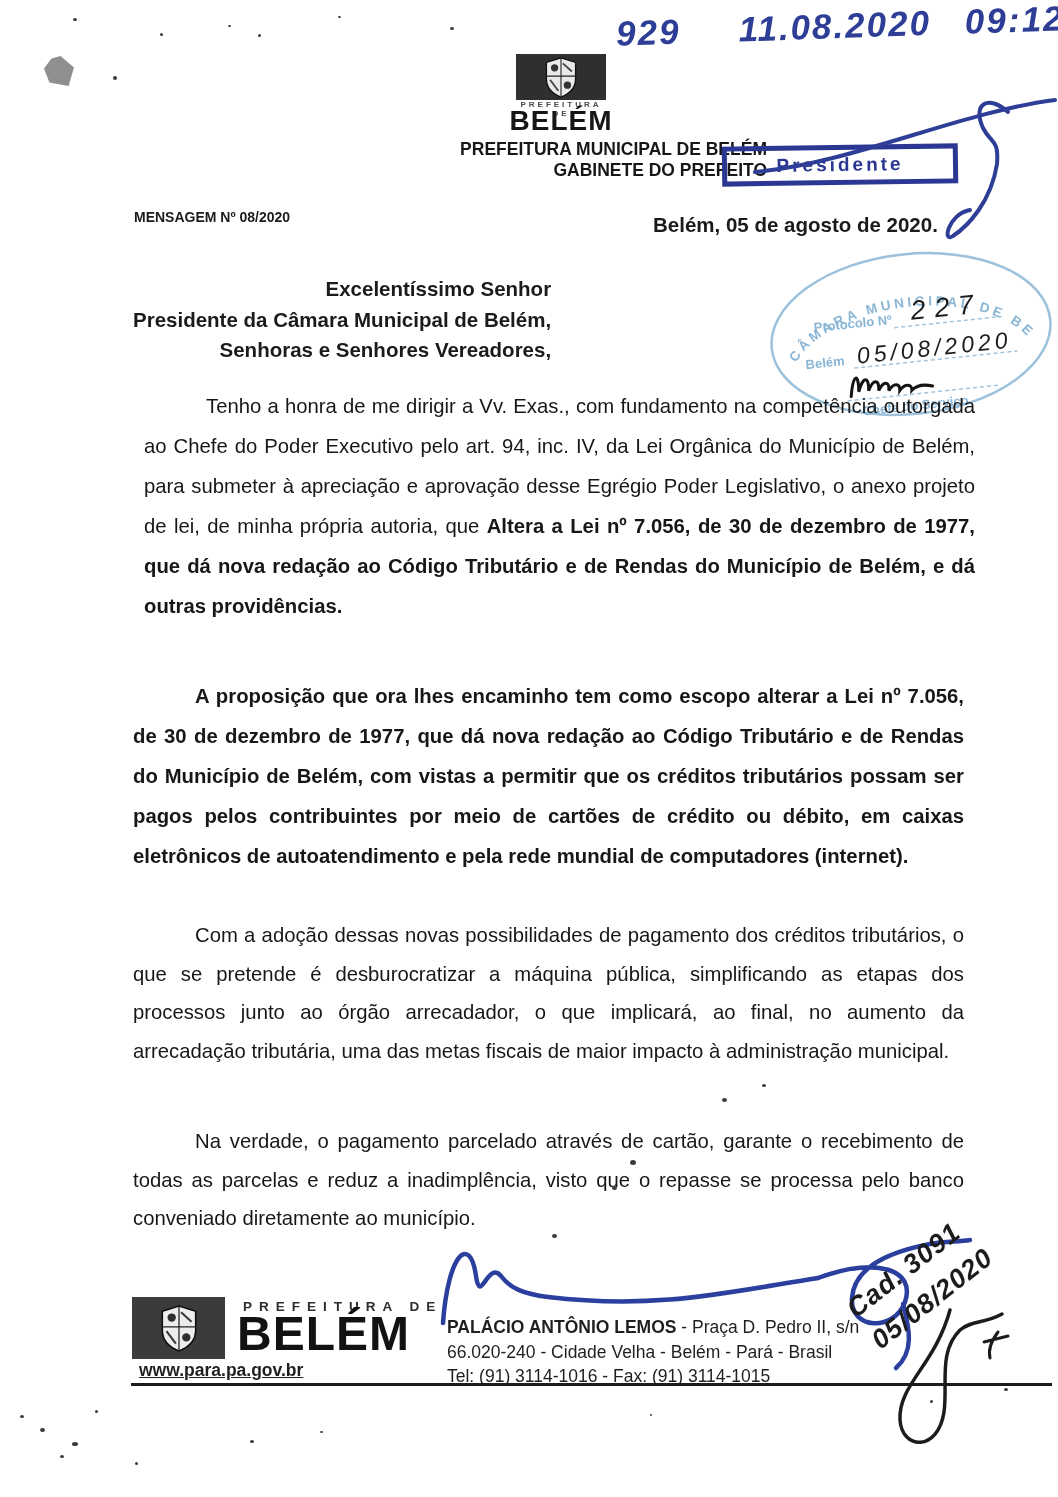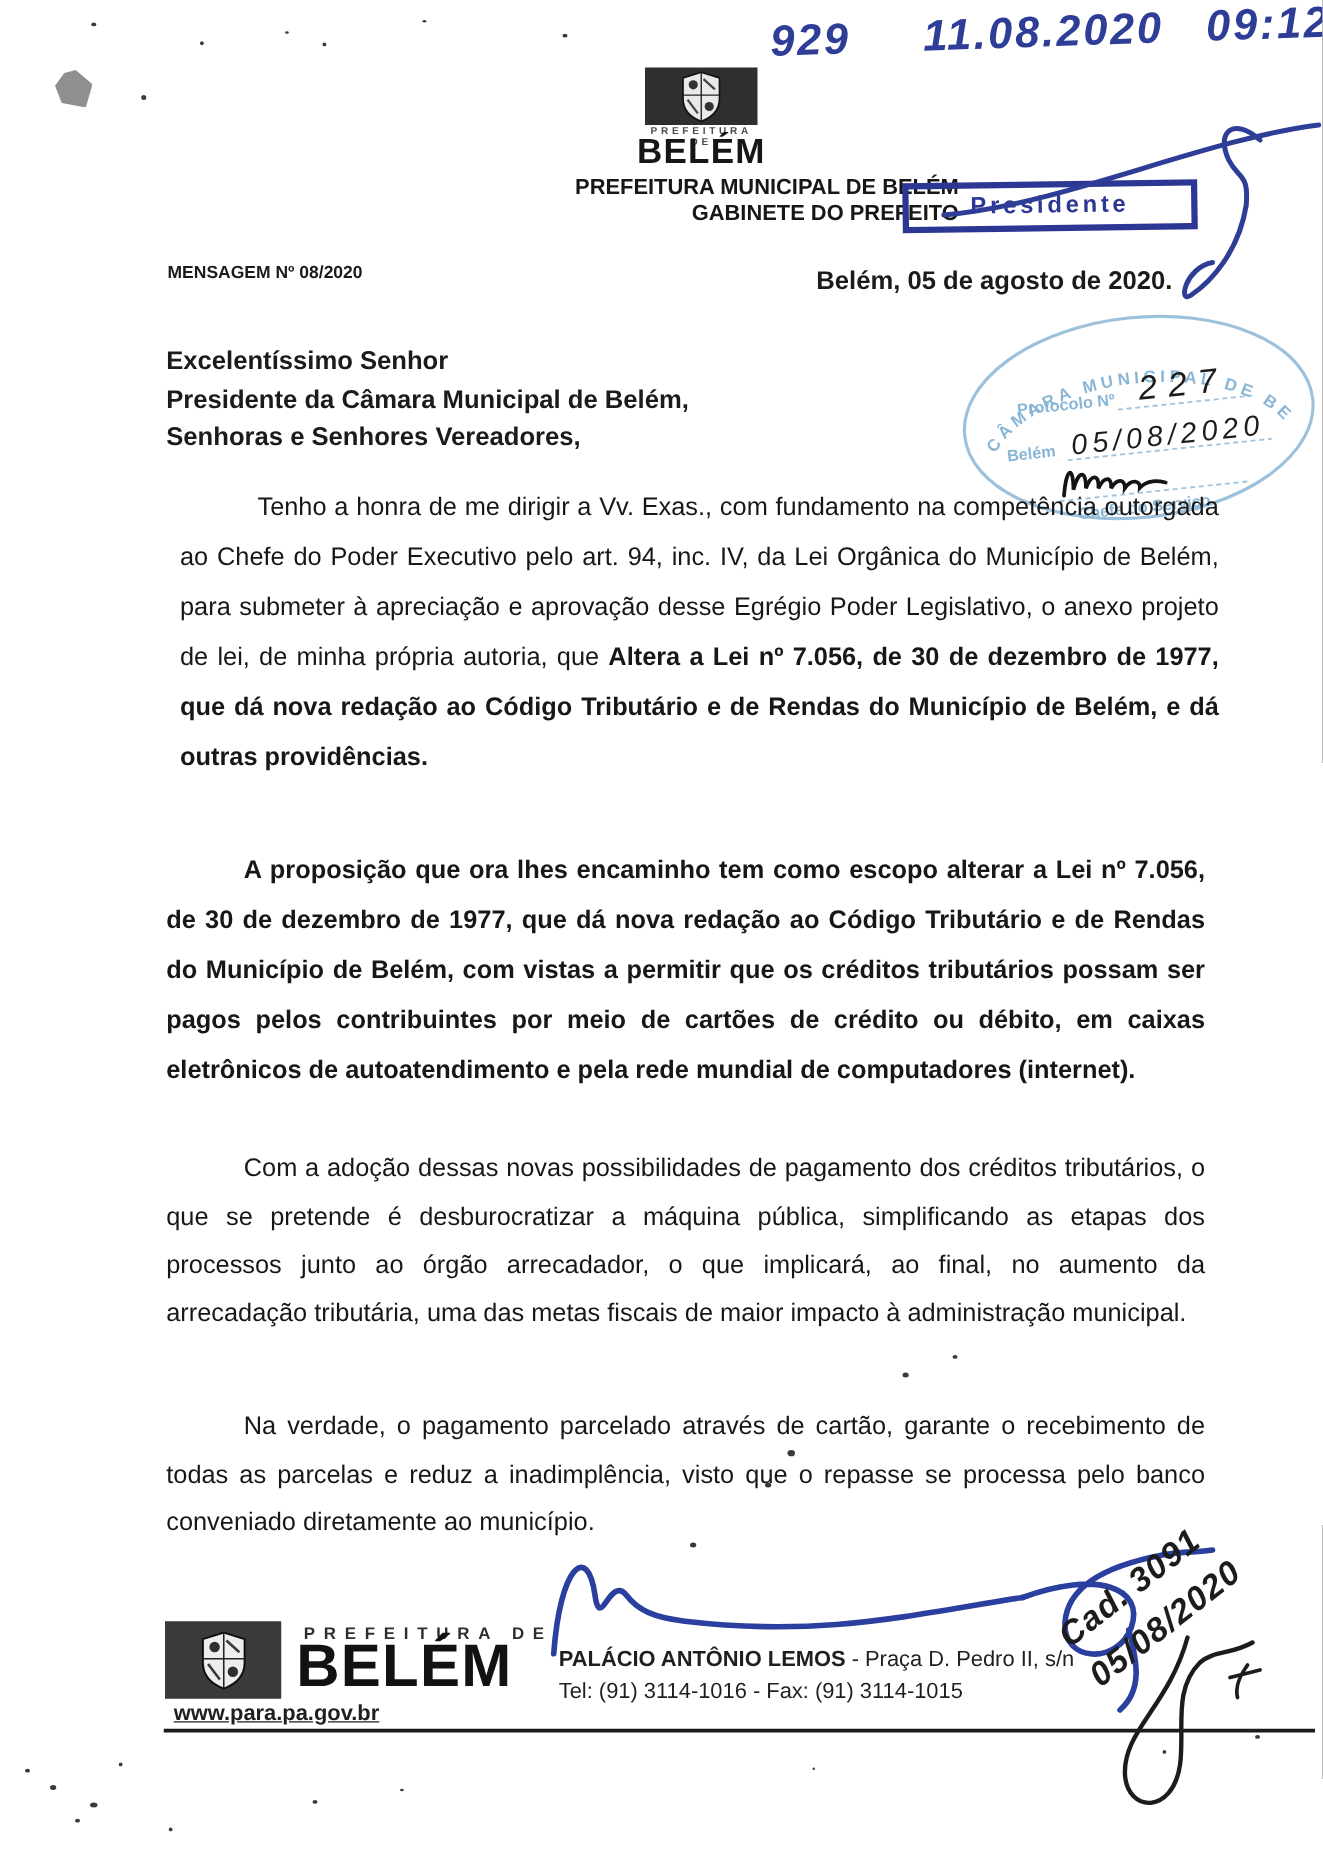--- a/index.html
+++ b/index.html
@@ -26,21 +26,21 @@
     font-weight:bold; font-size:17.5px; line-height:21px; color:#171717;}
   
   .pres-stamp{ position:absolute; left:722px; top:145px; width:226px; height:30px;
     border:5px solid #2c3794; display:flex; align-items:center; justify-content:center;
     color:#2c3794; font-weight:bold; font-size:19px; letter-spacing:3px;
     transform:rotate(-0.8deg); background:transparent;}
   .pres-sig{ position:absolute; left:740px; top:84px; width:320px; height:200px; pointer-events:none;}
   
   .msg-no{ position:absolute; left:134px; top:209px; font-size:14px; font-weight:bold;}
   .date-line{ position:absolute; left:637px; top:213px; font-size:20.5px; font-weight:bold;margin-left:16px;}
-  .recipient{ position:absolute; left:133px; top:274px; font-size:20.5px; font-weight:bold; line-height:30.5px;}
+  .recipient{ position:absolute; left:133px; top:274px; font-size:20.5px; font-weight:bold; line-height:30.5px;text-align:right;}
   
   .oval-stamp{ position:absolute; left:763px; top:246px; width:296px; height:176px;
     transform:rotate(-6deg); }
   
   .bp{ position:absolute; left:133px; width:831px; margin:0; text-align:justify;
     text-indent:62px; color:#171717; font-size:20.3px;}
   #p1{ top:386px; line-height:40px;margin-left:11px;}
   #p2{ top:676px; line-height:40px;font-weight:bold;}
   #p3{ top:916px; line-height:38.5px;}
   #p4{ top:1122px; line-height:38.5px;}
@@ -164,20 +164,21 @@
       <circle cx="13" cy="13" r="4" fill="#2e2e2e"></circle>
       <circle cx="27" cy="32" r="4" fill="#2e2e2e"></circle>
       <path d="M22 8 L32 17 M8 26 L17 38" stroke="#3a3a3a" stroke-width="2"></path>
     </svg>
   </div>
   <div class="footer-pref">PREFEITURA DE</div>
   <div class="footer-belem">BELÉM</div>
   <div class="footer-url">www.para.pa.gov.br</div>
   <div class="footer-address">
     <div><b>PALÁCIO ANTÔNIO LEMOS</b><span> - Praça D. Pedro II, s/n</span></div>
+    <div>66.020-240 - Cidade Velha - Belém - Pará - Brasil</div>
     <div>Tel: (91) 3114-1016 - Fax: (91) 3114-1015</div>
   </div>
   <div class="footer-rule"></div>
 
   <div class="side-note">
     <div>Cad. 3091</div>
     <div>05/08/2020</div>
   </div>
   <svg class="side-sig" viewBox="0 0 160 200">
     <path d="M 70,30 C 55,85 18,105 20,140 C 22,170 58,172 64,132 C 68,104 58,72 80,50 C 92,40 104,44 122,34" stroke="#1c1c1c" stroke-width="3.5" fill="none" stroke-linecap="round"></path>

